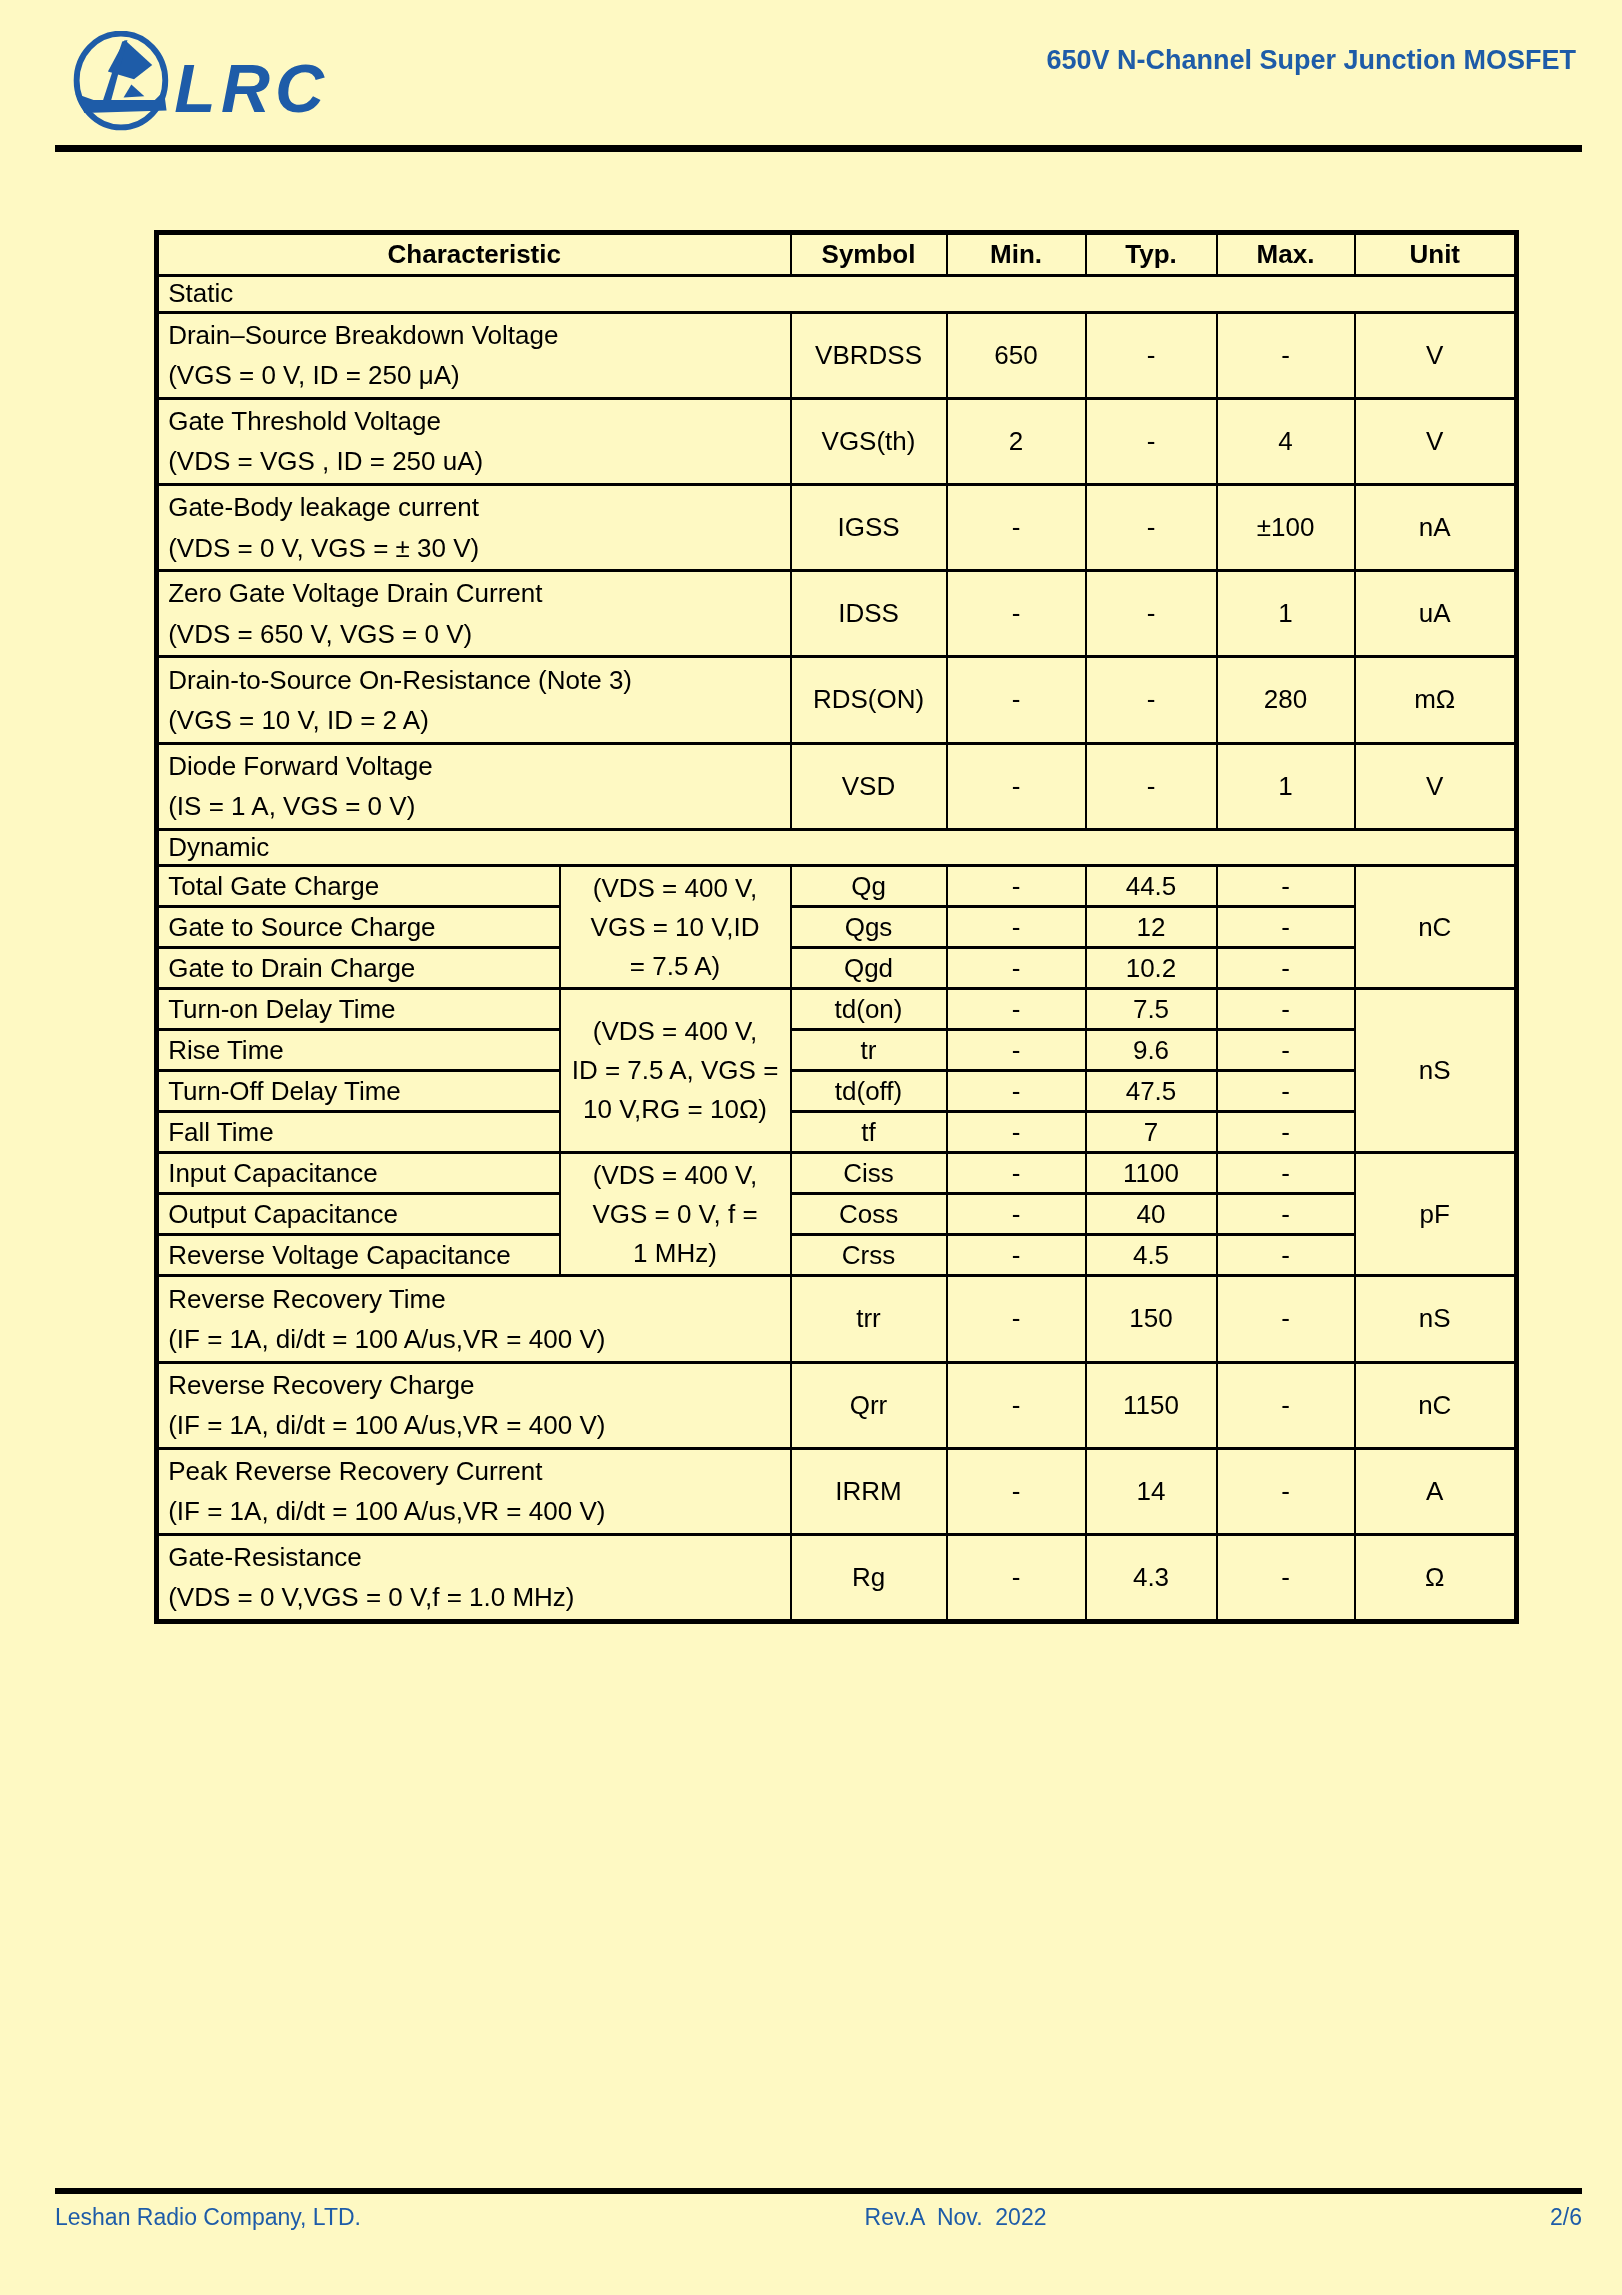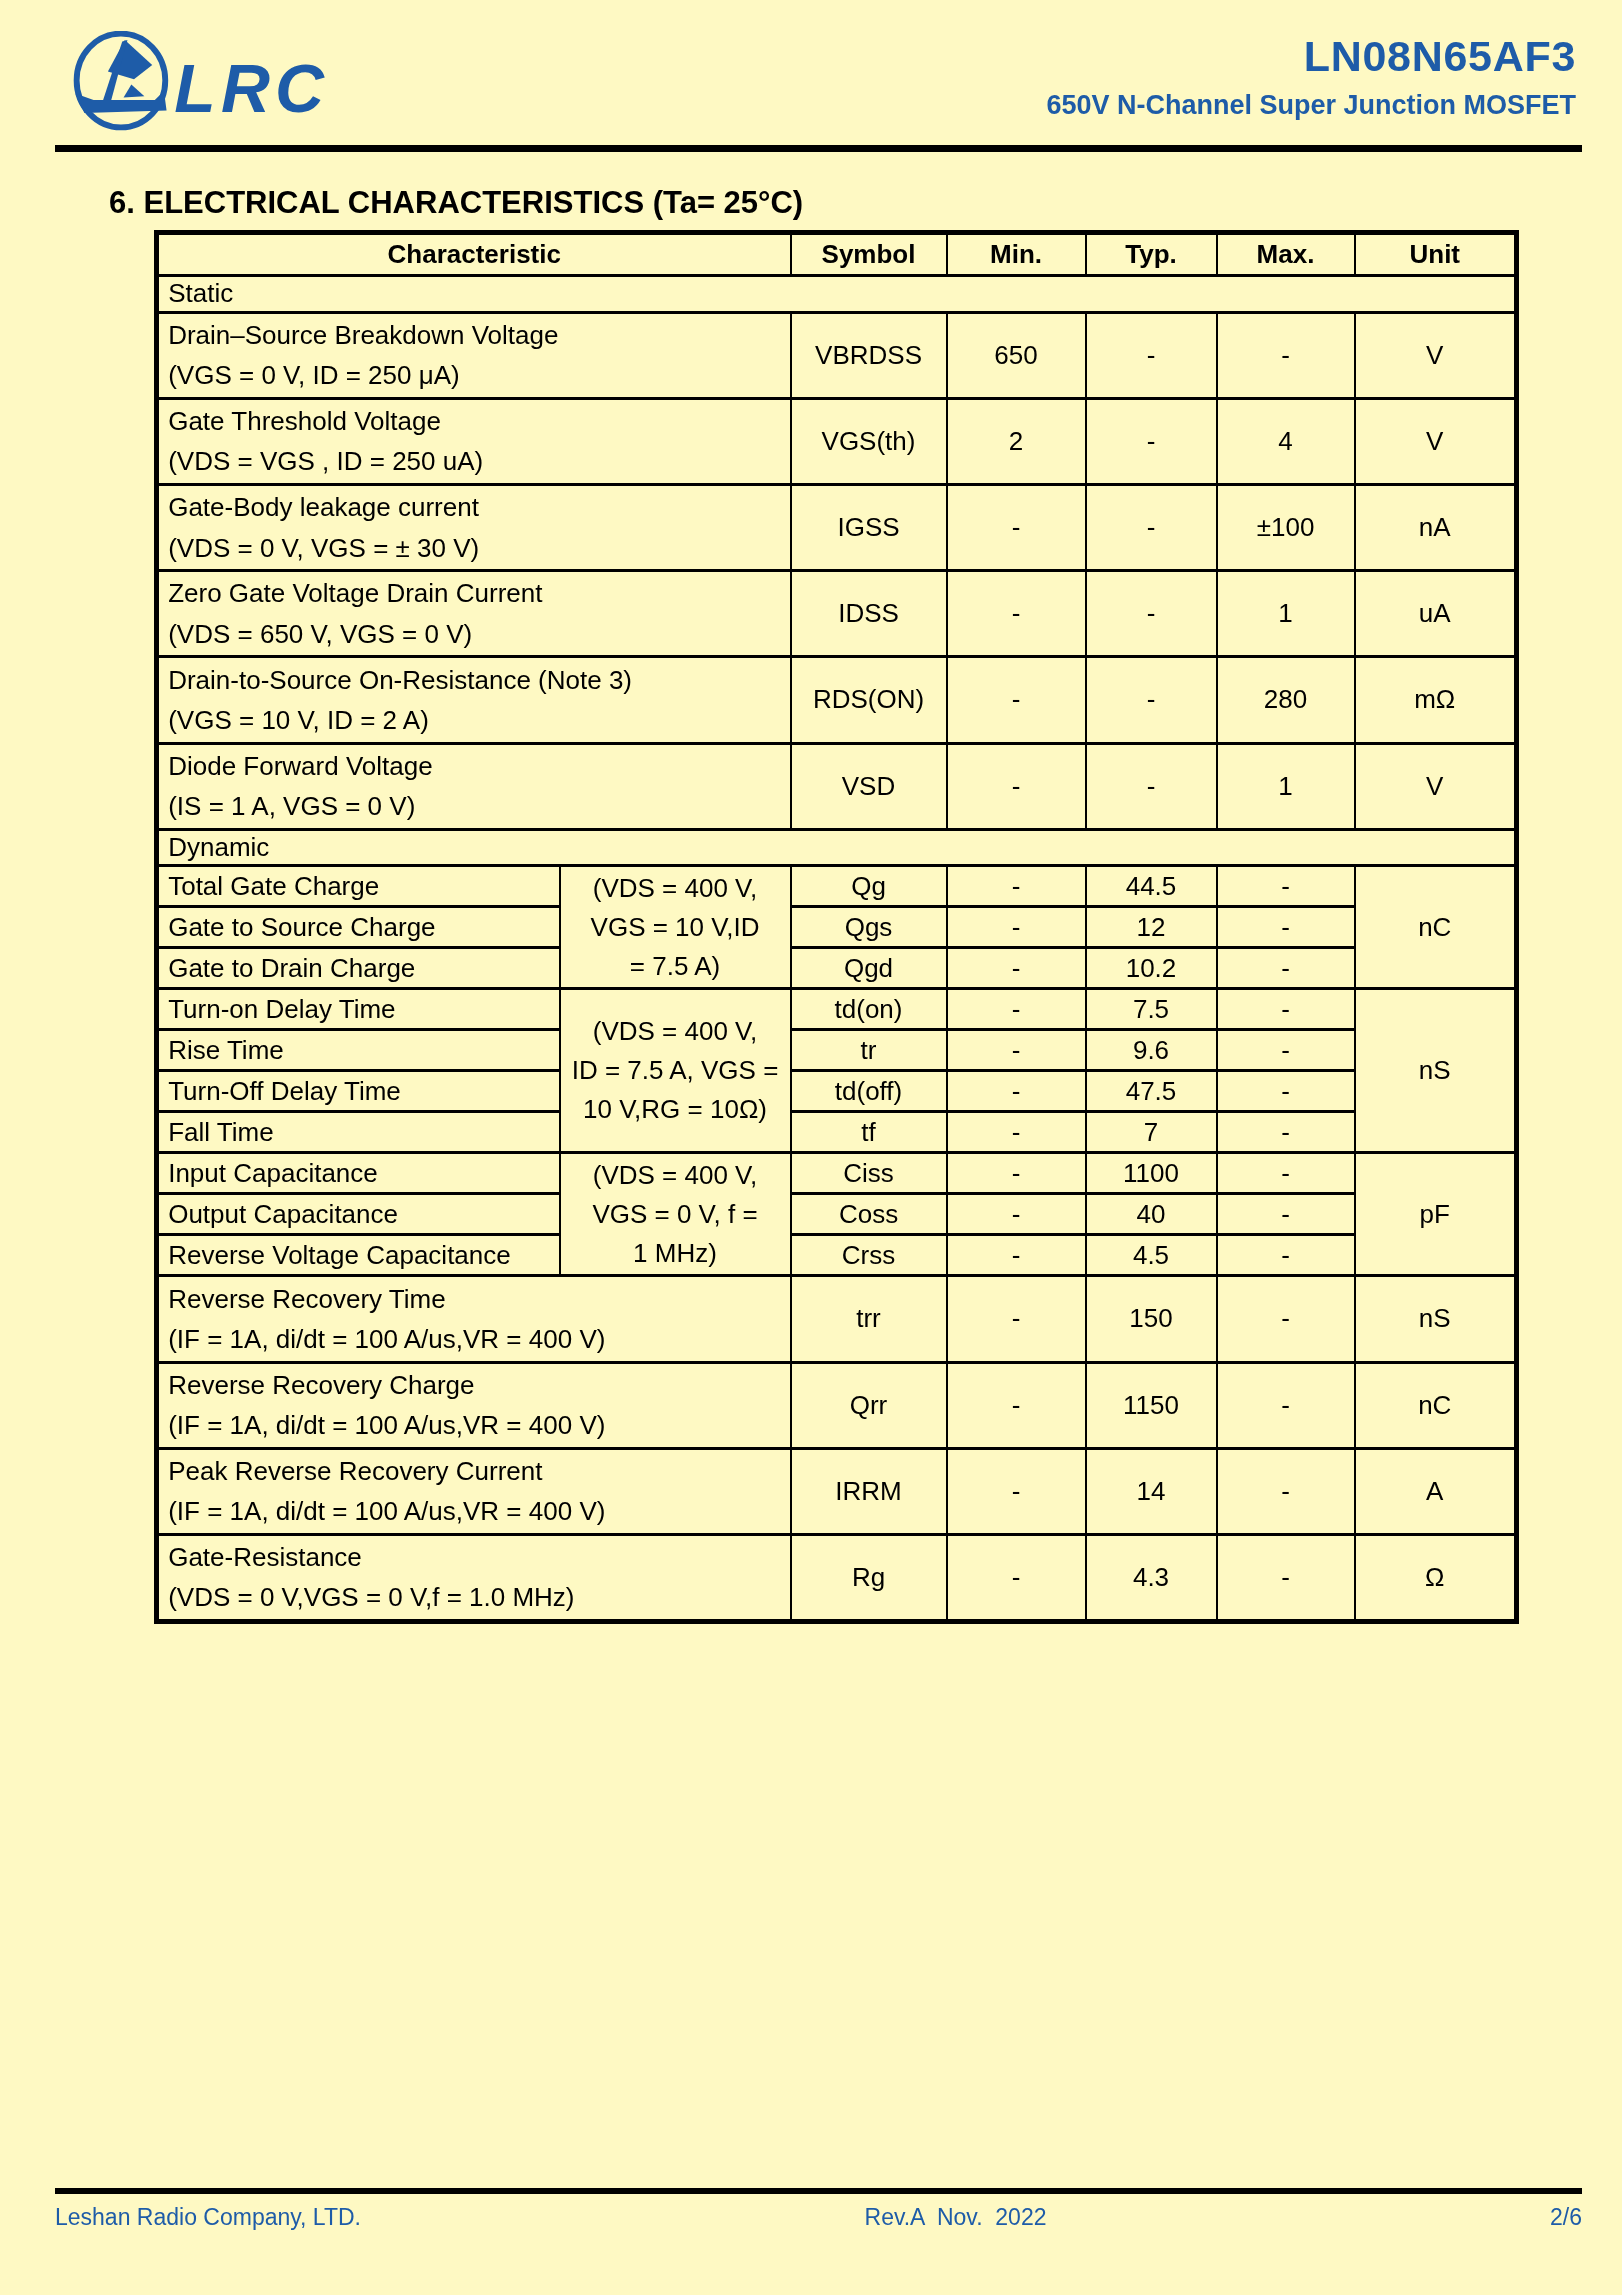--- a/index.html
+++ b/index.html
@@ -145,27 +145,25 @@
       <polygon points="78,16 86,14 60,110 48,108" fill="#1e5ca8"></polygon>
 
       <polygon points="92,82 112,100 80,102" fill="#1e5ca8"></polygon>
 
       <path d="M6,96 L34,106 L128,106 L142,92 L146,122 L20,126 Z" fill="#1e5ca8"></path>
       <text x="158" y="124" font-family="Liberation Sans, DejaVu Sans, sans-serif" font-size="104" font-weight="bold" font-style="italic" letter-spacing="8" fill="#1e5ca8">LRC</text>
     </svg>
   </div>
 
   <div class="titles">
-    <div class="part-number">LN08N65AF3</div>
     <div class="subtitle">650V N-Channel Super Junction MOSFET</div>
   </div>
 
   <div class="header-rule"></div>
 
-  <h2 class="section-heading">6. ELECTRICAL CHARACTERISTICS (Ta= 25°C)</h2>
 
   <table class="chars">
     <colgroup>
       <col style="width:403px">
       <col style="width:231px">
       <col style="width:156px">
       <col style="width:139px">
       <col style="width:131px">
       <col style="width:138px">
       <col style="width:162px">

